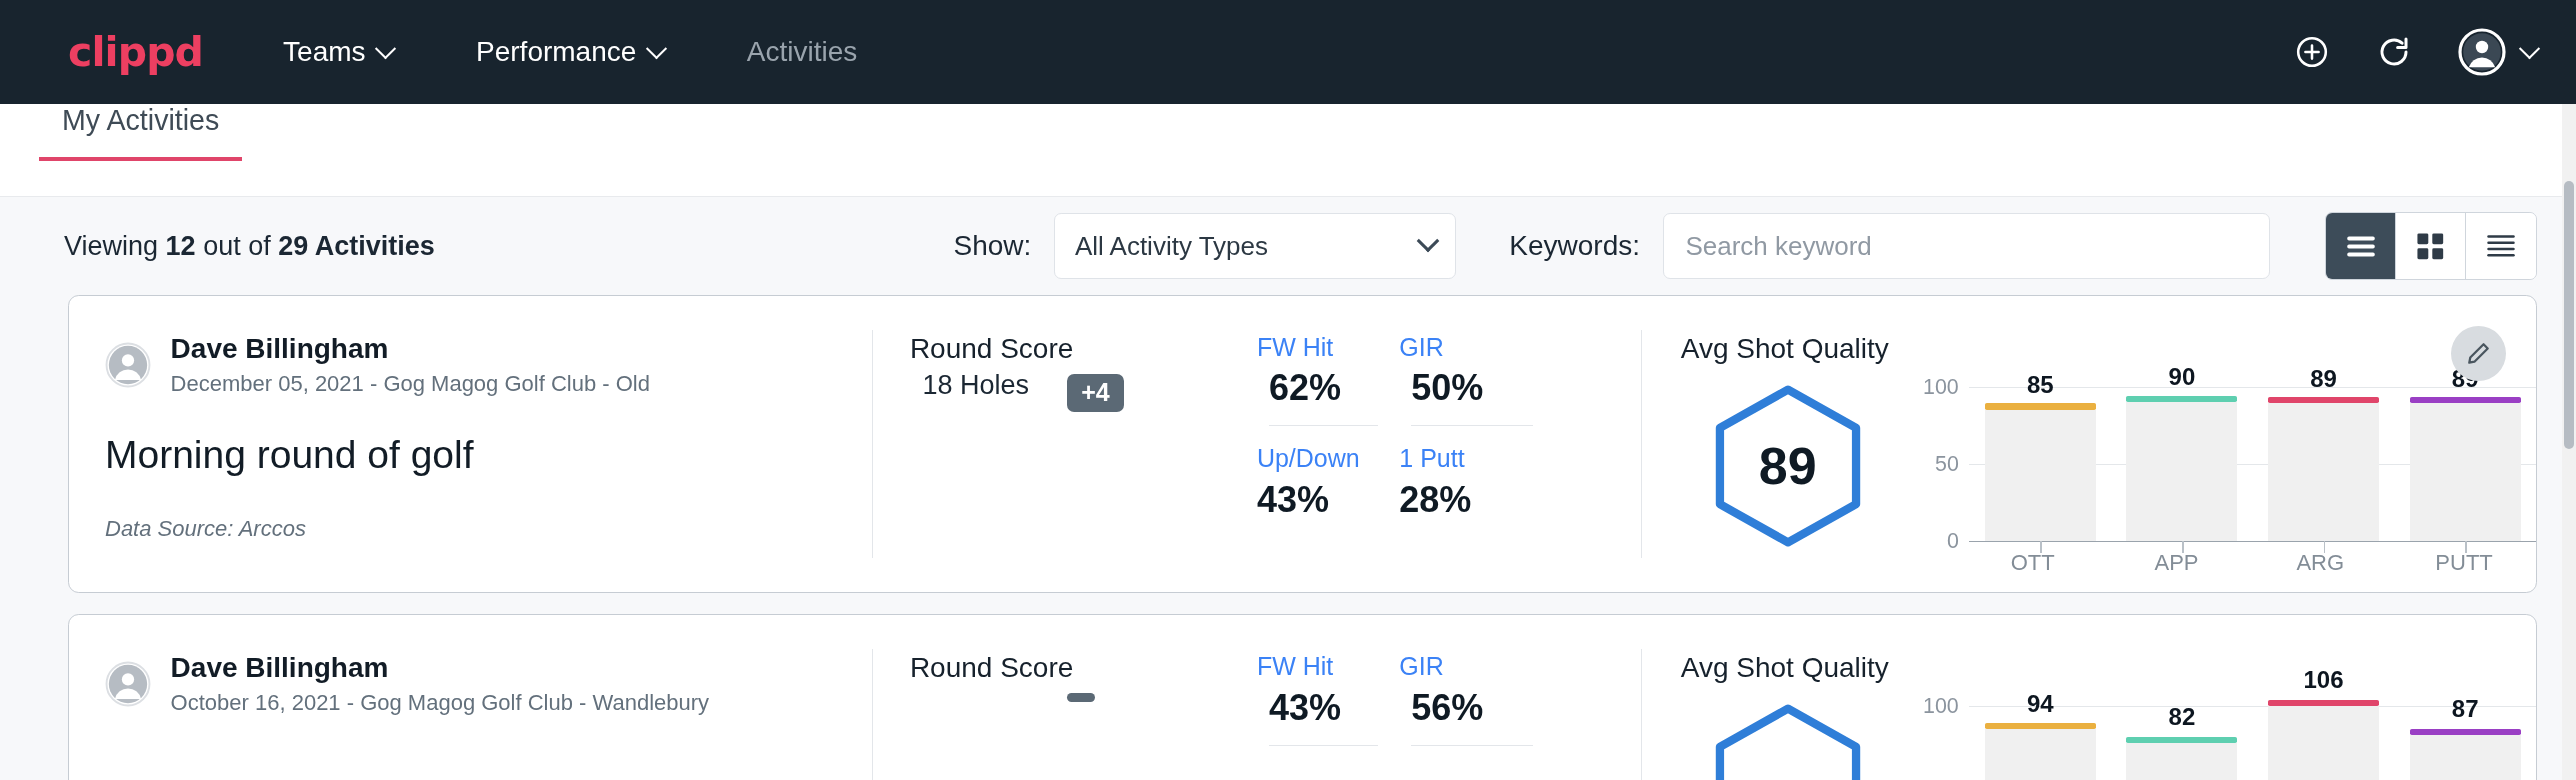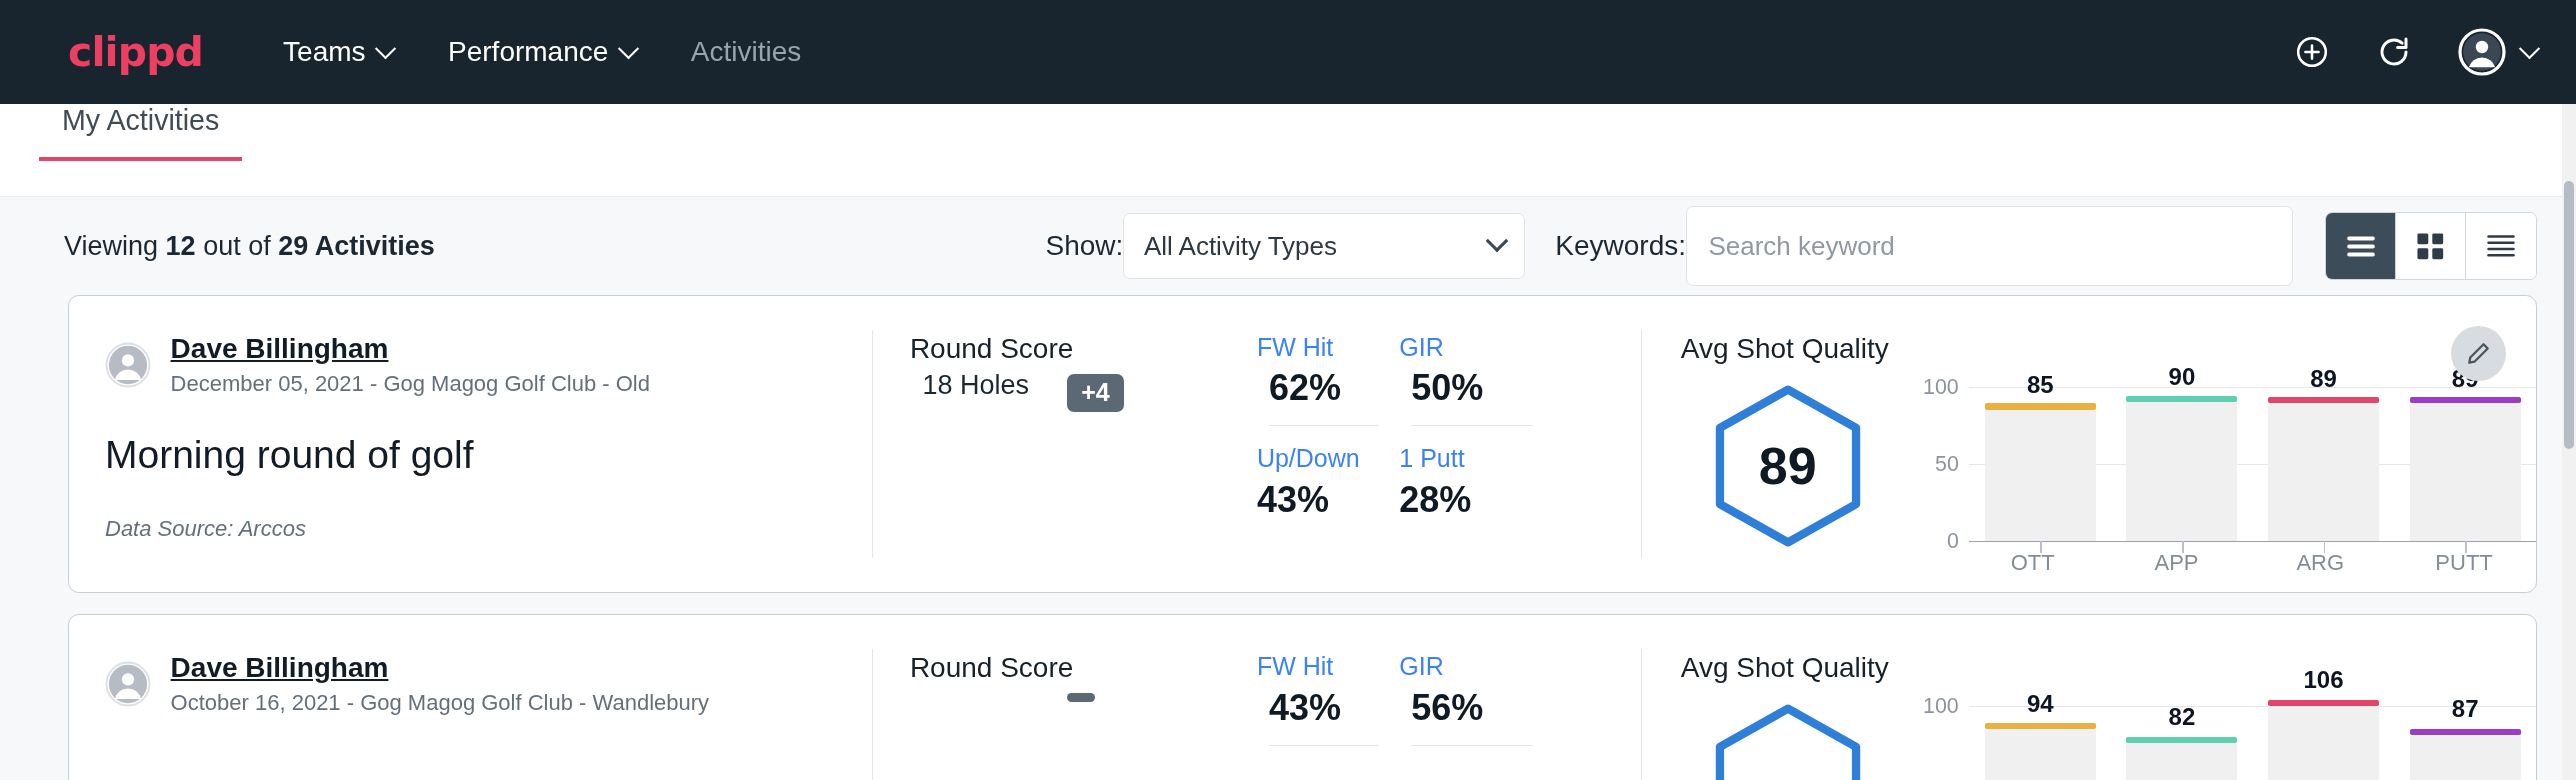--- a/index.html
+++ b/index.html
@@ -21,21 +21,21 @@
     position: relative;
   }
   .logo {
     font-size: 41px;
     font-weight: 700;
     color: #ed3f61;
     letter-spacing: -0.9px;
     margin-right: 80px;
     font-family: "DejaVu Sans", sans-serif;
   }
-  .nav { display: flex; align-items: center; gap: 55px; }
+  .nav { display: flex; align-items: center; gap: 83px; }
   .nav-item {
     display: flex; align-items: center; gap: 12.5px;
     font-size: 28px; color: #ffffff; cursor: pointer;
   }
   .nav-item.dim { color: #9aa4ad; }
   .chev { width: 15px; height: 15px; border-right: 2.7px solid currentColor;
           border-bottom: 2.7px solid currentColor; transform: rotate(45deg) translate(-2.7px,-2.7px); }
   .nav-right {
     margin-left: auto; display: flex; align-items: center; gap: 46px;
   }
@@ -56,32 +56,32 @@
   }
   .tab.active { border-bottom-color: #e0456a; color: #3f4b56; }
 
   
   .filterbar {
     height: 98px; display: flex; align-items: center;
     padding: 0 39px 0 64px; background: #f7f8fa;
   }
   .viewing { font-size: 27px; color: #1b2733; }
   .viewing b { font-weight: 700; }
-  .filter-center { margin-left: auto; display: flex; align-items: center; }
+  .filter-center { margin-left: auto; display: flex; align-items: center; gap: 23px; }
   .flabel { font-size: 28px; color: #1b2733; }
   .select {
     width: 402px; height: 66px; background: #fff; border: 0.9px solid #dfe3e8;
     border-radius: 7.1px; display: flex; align-items: center;
     padding: 0 19.6px; font-size: 26px; color: #2c3843; cursor: pointer;
   }
   .select .dd { margin-left: auto; width: 16px; height: 16px;
     border-right: 3.6px solid #3c4a57; border-bottom: 3.6px solid #3c4a57;
     transform: rotate(45deg) translate(-3.6px,-3.6px); }
   .searchbox {
-    width: 607px; height: 80px; background: #fff; border: 0.9px solid #dfe3e8;
+    width: 607px; height: 66px; background: #fff; border: 0.9px solid #dfe3e8;
     border-radius: 7.1px; padding: 0 21.4px; font-size: 26px; color: #8e98a3;
     font-family: "Liberation Sans", sans-serif; outline: none;
   }
   .searchbox::placeholder { color: #9099a3; }
   .viewtoggle {
     margin-left: 32px; display: flex; border: 0.9px solid #cfd5dc; border-radius: 7.1px; overflow: hidden;
   }
   .vt {
     width: 70px; height: 66px; background: #fff; display: flex; align-items: center;
     justify-content: center; cursor: pointer; border-right: 0.9px solid #cfd5dc;
@@ -91,21 +91,21 @@
 
   
   .cards { padding: 0 39px 0 68px; }
   .card {
     background: #fff; border: 0.9px solid #c6ccd3; border-radius: 10.7px;
     height: 298px; margin-bottom: 21.4px; display: flex; position: relative;
     overflow: hidden;
   }
   .col-left { width: 803px; padding: 37px 36px 0 36px; position: relative; }
   .who { display: flex; align-items: center; gap: 19.6px; }
-  .who-text .name { font-size: 28px; font-weight: 700; color: #121c26; line-height: 1.15; text-decoration: underline; }
+  .who-text .name { font-size: 28px; font-weight: 700; color: #121c26; line-height: 1.15; }
   .who-text .meta { font-size: 22px; color: #63707c; margin-top: 5.4px; text-align: right; }
   .card-title { font-size: 39px; color: #121c26; margin-top: 36px; font-weight: 400; }
   .datasource { font-size: 22px; color: #63707c; margin-top: 39px; font-style: italic; }
 
   .vline { width: 0.9px; background: #e3e6ea; margin: 34px 0; }
 
   .col-score { width: 348px; padding: 37px 0 0 37px; }
   .sect-label { font-size: 28px; color: #16212c; }
   .score-row { display: flex; align-items: flex-end; margin-top: 5.4px; position: relative; }
   .bigscore { font-size: 96px; font-weight: 700; color: #0f1a24; line-height: 1.0; letter-spacing: -1.8px; }

